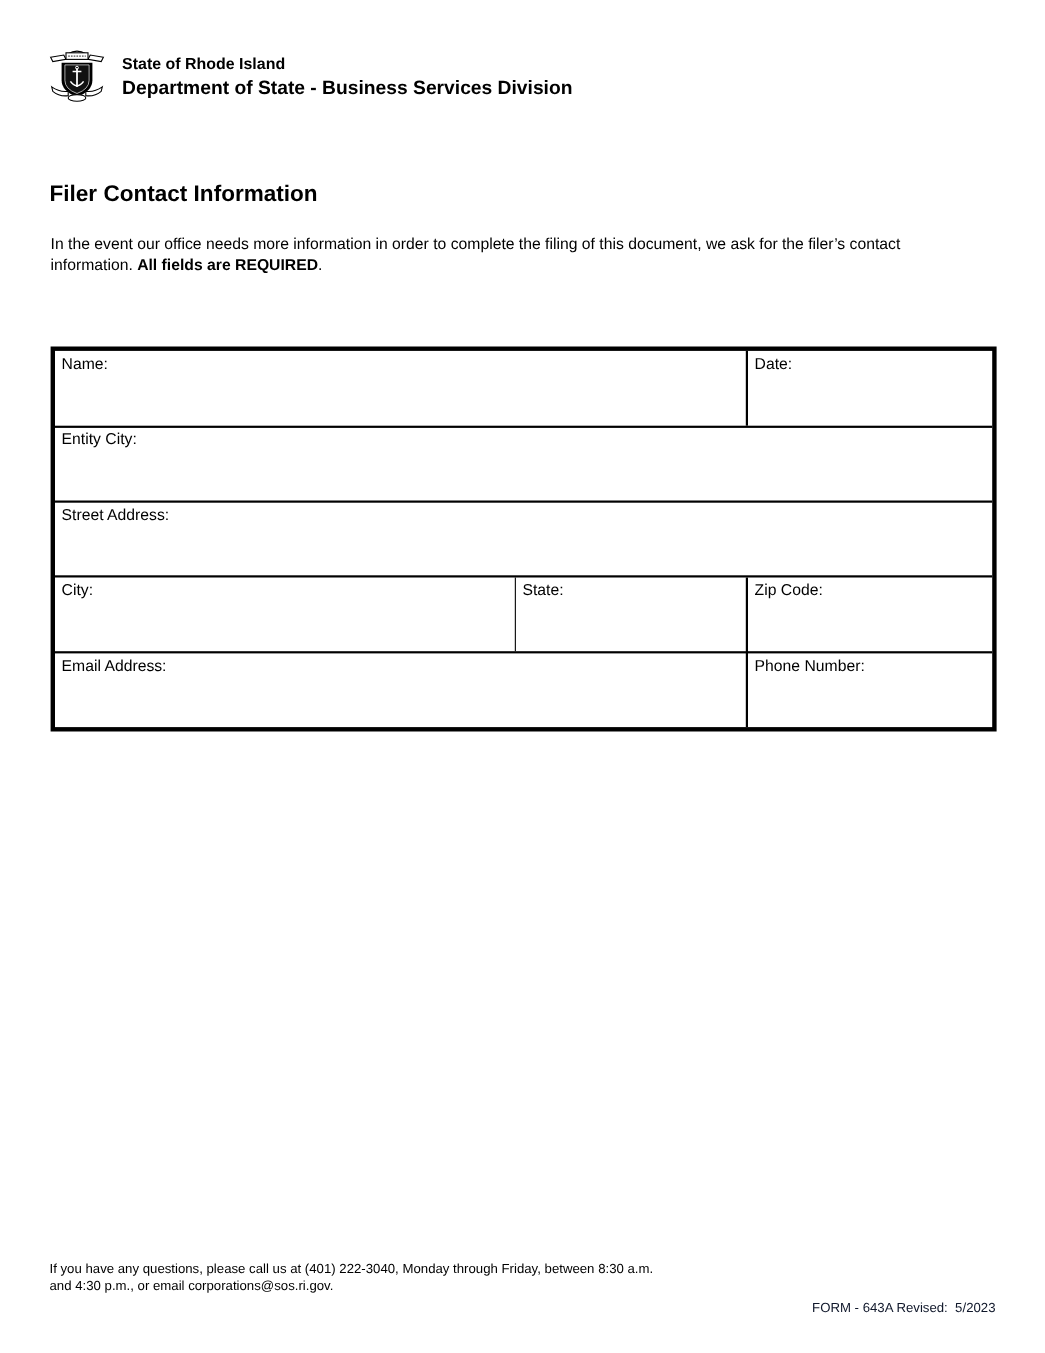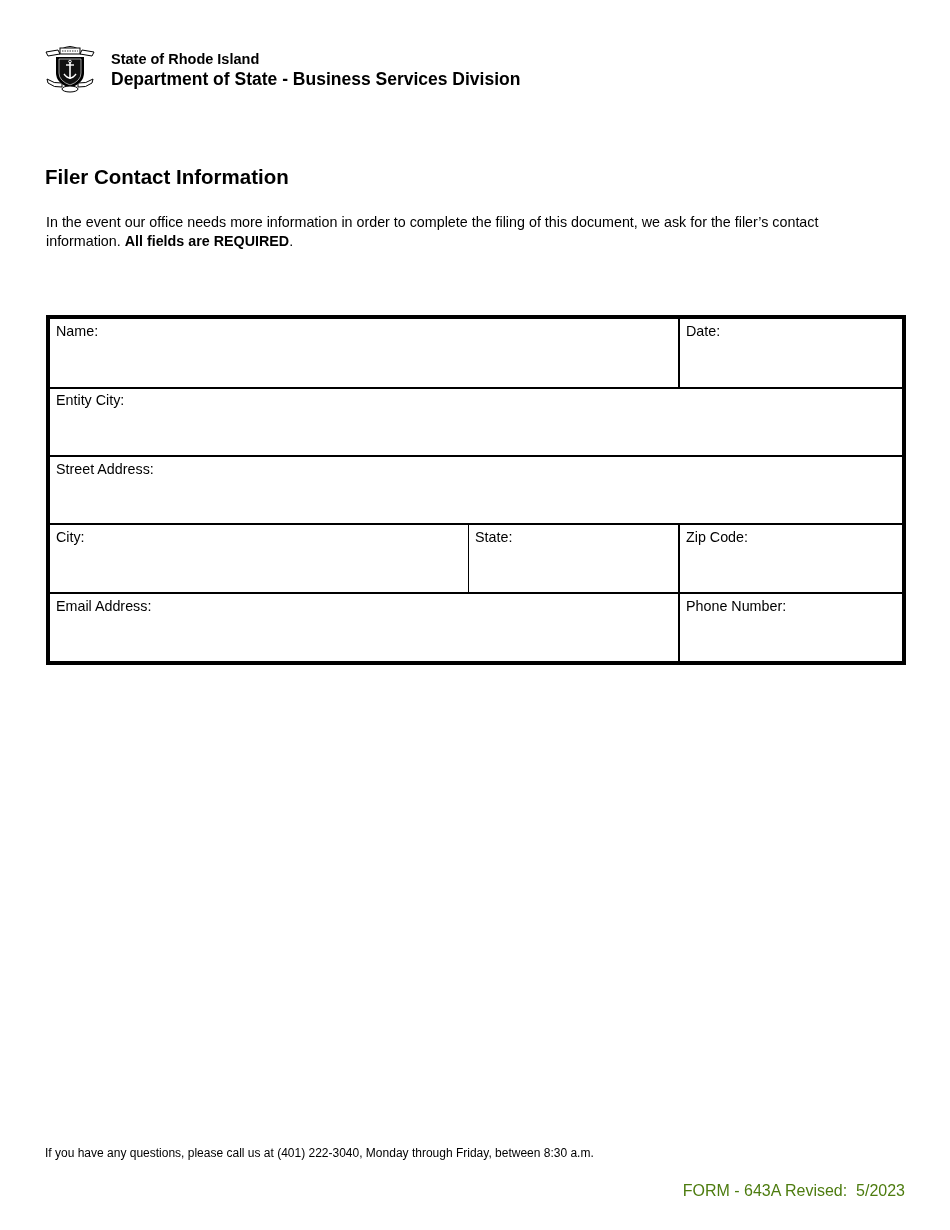--- a/index.html
+++ b/index.html
@@ -89,22 +89,22 @@
     top: 1146px;
     font-size: 12px;
     font-weight: normal;
     line-height: 15.5px;
     width: 640px;
   }
   .form-id {
     position: absolute;
     right: 45px;
     top: 1182px;
-    font-size: 16px;
-    color: #4d7c0f;
+    font-size: 12px;
+    color: #0f172a;
     white-space: pre;
   }
 </style>
 </head>
 <body>
 
 <div class="header">
   <svg class="seal" viewBox="0 0 52 50">
 
     <path d="M18 6 Q26 1 34 6" fill="none" stroke="#000" stroke-width="1.2"></path>
@@ -174,15 +174,16 @@
   <div class="cell" style="left:0;top:275px;width:628px;height:67px;">
     <span class="label">Email Address:</span>
   </div>
   <div class="cell" style="left:630px;top:275px;width:222px;height:67px;">
     <span class="label">Phone Number:</span>
   </div>
 </div>
 
 <div class="footer-note">
   <div>If you have any questions, please call us at (401) 222-3040, Monday through Friday, between 8:30 a.m.</div>
+  <div>and 4:30 p.m., or email corporations@sos.ri.gov.</div>
 </div>
 
 <div class="form-id">FORM - 643A Revised:  5/2023</div>
 
 </body></html>

